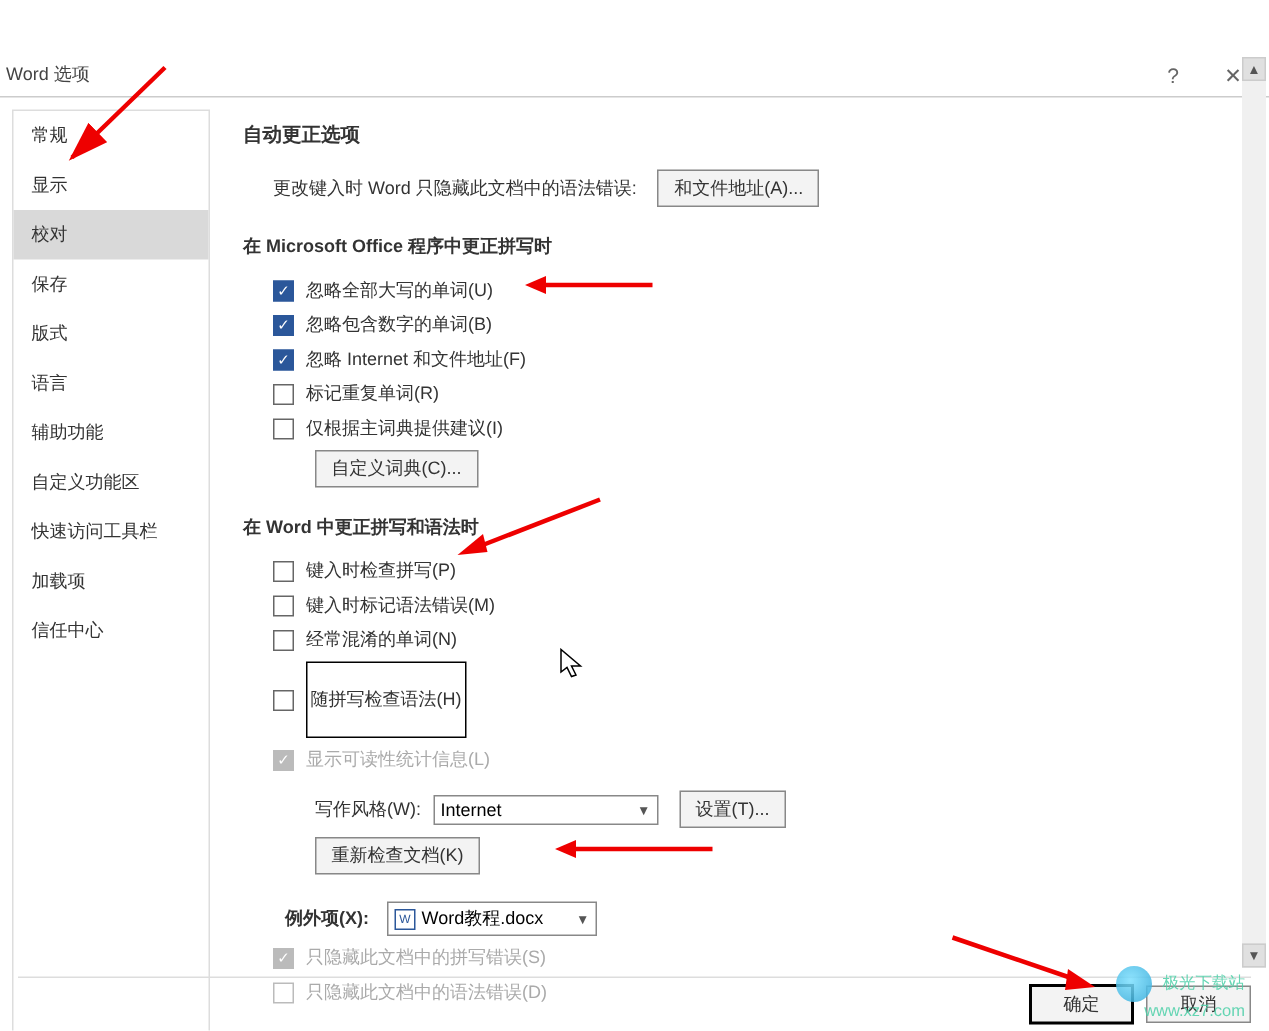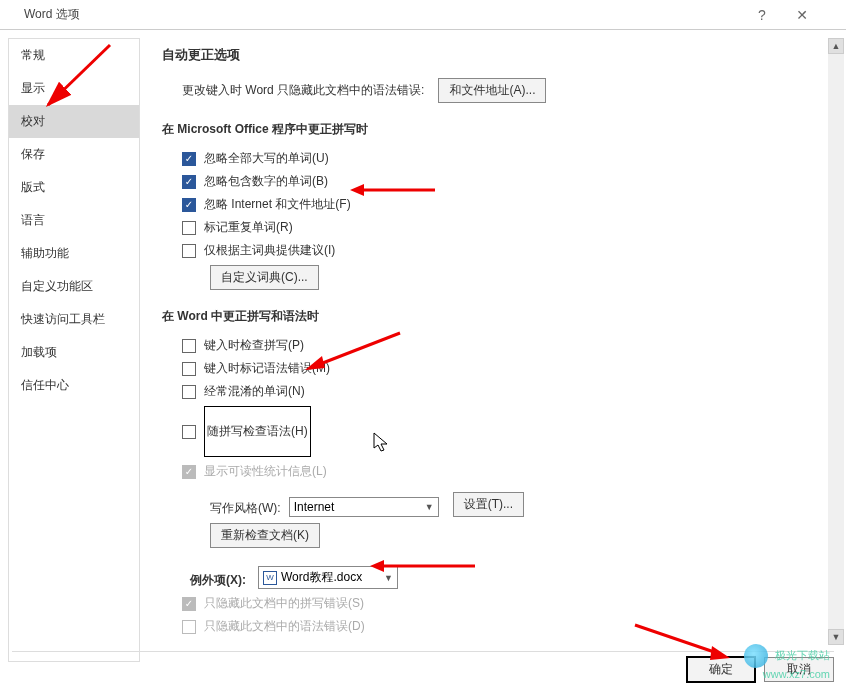--- a/index.html
+++ b/index.html
@@ -1,28 +1,28 @@
 <!DOCTYPE html>
 <html><head>
 <meta charset="utf-8">
 <style>
 * { box-sizing: border-box; margin: 0; padding: 0; }
 body { font-family: "Microsoft YaHei", "Segoe UI", sans-serif; font-size: 12px; background: #fff; position: relative; width: 846px; height: 687px; overflow: hidden; }
-.titlebar { height: 30px; border-bottom: 1px solid #ccc; display: flex; align-items: center; padding: 0 24px; }
+.titlebar { height: 30px; border-bottom: 1px solid #ccc; display: flex; align-items: center; padding: 0 4px; margin-top: 35px; }
 .titlebar .title { flex: 1; color: #444; font-size: 12px; }
 .titlebar .btn { width: 40px; text-align: center; color: #666; font-size: 14px; cursor: default; }
 .content { display: flex; height: 640px; }
 .sidebar { width: 132px; background: #fff; border-right: 1px solid #ddd; margin: 8px 0 8px 8px; border: 1px solid #ddd; }
 .sidebar-item { padding: 8px 12px; color: #333; cursor: default; }
 .sidebar-item.selected { background: #d9d9d9; }
 .main { flex: 1; padding: 10px 18px 10px 22px; position: relative; overflow: hidden; }
 .section-title { font-weight: bold; font-size: 13px; color: #333; margin: 6px 0 14px 0; }
 .subtitle { font-weight: bold; font-size: 12px; color: #333; margin: 18px 0 12px 0; }
 .indent-row { margin-left: 20px; display: flex; align-items: center; margin-bottom: 6px; }
-.row { display: flex; align-items: flex-end; margin: 6px 0 6px 20px; padding-left: 28px; }
+.row { display: flex; align-items: center; margin: 6px 0 6px 20px; padding-left: 28px; }
 .checkbox-row { display: flex; align-items: center; margin: 6px 0 6px 20px; }
 .chk { width: 14px; height: 14px; border: 1px solid #666; margin-right: 8px; display: inline-flex; align-items: center; justify-content: center; font-size: 10px; background: #fff; }
 .chk.checked { background: #2b579a; border-color: #2b579a; color: #fff; }
 .chk.disabled { border-color: #bbb; color: #bbb; }
 .chk.disabled.checked { background: #bbb; border-color: #bbb; color: #fff; }
 .lbl { color: #333; }
 .lbl.disabled { color: #aaa; }
 .btn-std { border: 1px solid #888; background: #f3f3f3; padding: 3px 10px; font-size: 12px; color: #333; cursor: default; display: inline-block; }
 .btn-std.thick { border: 2px solid #000; }
 .select { border: 1px solid #888; background: #fff; padding: 2px 4px; font-size: 12px; display: inline-flex; align-items: center; min-width: 150px; justify-content: space-between; }

